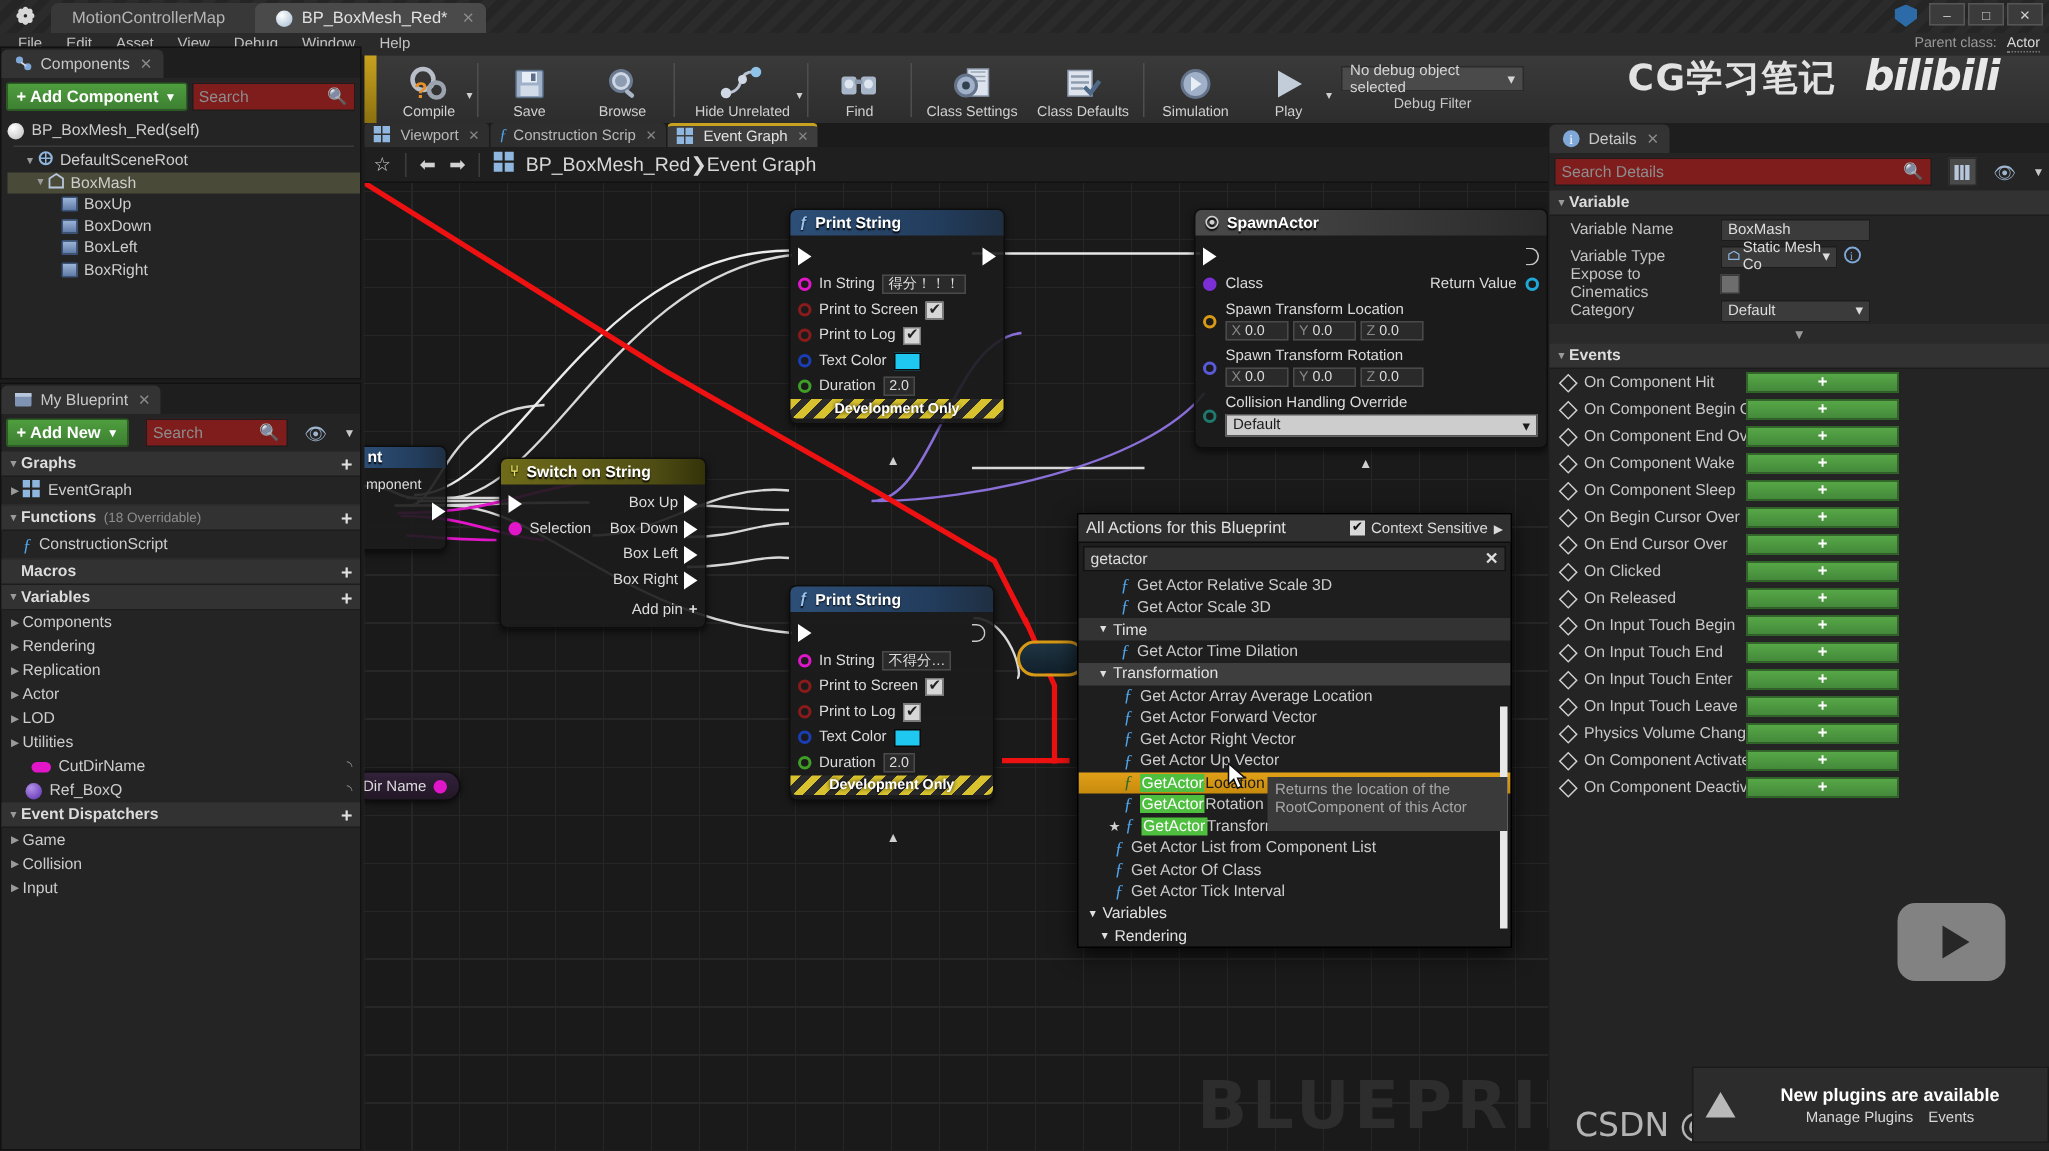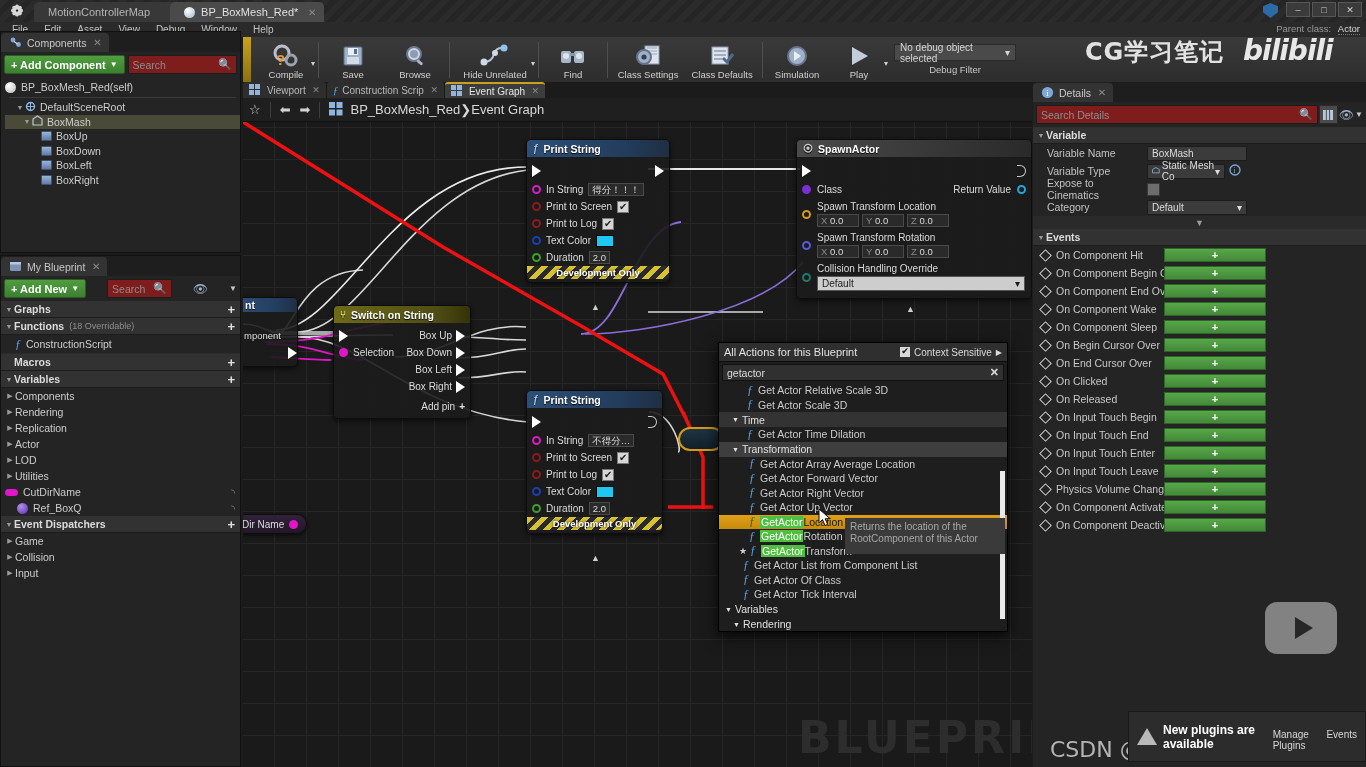--- a/index.html
+++ b/index.html
@@ -558,37 +558,49 @@
         <span class="ptico">
           <svg width="13" height="13" viewBox="0 0 13 13">
               <rect x="1" y="2" width="11" height="9" rx="1" fill="#7f94b5"></rect>
               <rect x="1" y="2" width="11" height="2.5" fill="#b8c7dc"></rect>
             </svg>
         </span>
         <span>My Blueprint</span>
         <span class="xs">✕</span>
       </div>
     </div>
-    <div style="display:flex;gap:21px;padding:3px;align-items:center">
+    <div style="display:flex;gap:11px;padding:3px;align-items:center">
       <div class="greenbtn">
         <span>+ Add New</span>
         <span style="margin-left:4px;font-size:8px">▼</span>
       </div>
       <div class="searchbox">
         <span>Search</span>
         <span class="mag">🔍</span>
       </div>
       <span style="color:#9fb6d0;font-size:12px">👁</span>
       <span style="font-size:8px;color:#c8c8c8">▼</span>
     </div>
 
     <div class="sect-hdr">
       <span class="arrw">▼</span>
       <span>Graphs</span>
       <span class="plus">+</span>
+    </div>
+    <div class="sub-row">
+      <span class="arrw">▶</span>
+      <span style="margin-right:5px">
+        <svg width="12" height="12" viewBox="0 0 12 12">
+            <rect x="0" y="0" width="5" height="5" fill="#8fb6de"></rect>
+            <rect x="6.5" y="0" width="5" height="5" fill="#8fb6de"></rect>
+            <rect x="0" y="6.5" width="5" height="5" fill="#8fb6de"></rect>
+            <rect x="6.5" y="6.5" width="5" height="5" fill="#8fb6de"></rect>
+          </svg>
+      </span>
+      <span>EventGraph</span>
     </div>
 
     <div class="sect-hdr">
       <span class="arrw">▼</span>
       <span>Functions</span>
       <span style="margin-left:5px;font-weight:normal;color:#8e8e8e;font-size:9px">(18 Overridable)</span>
       <span class="plus">+</span>
     </div>
     <div class="sub-row" style="padding-left:14px">
       <span class="fx">ƒ</span>
@@ -623,21 +635,21 @@
       <span>Actor</span>
     </div>
     <div class="sub-row" style="height:16px;border:none">
       <span class="arrw">▶</span>
       <span>LOD</span>
     </div>
     <div class="sub-row" style="height:16px;border:none">
       <span class="arrw">▶</span>
       <span>Utilities</span>
     </div>
-    <div class="sub-row" style="height:16px;border:none;padding-left:4px">
+    <div class="sub-row" style="height:16px;border:none;padding-left:20px">
       <span class="pill" style="background:#e016c8"></span>
       <span>CutDirName</span>
       <span style="margin-left:auto;margin-right:5px;color:#8a8a8a;font-size:10px">◝</span>
     </div>
     <div class="sub-row" style="height:16px;border:none;padding-left:16px">
       <span style="width:11px;height:11px;border-radius:50%;background:radial-gradient(circle at 35% 30%,#b28fe8,#5a2db0);margin-right:5px"></span>
       <span>Ref_BoxQ</span>
       <span style="margin-left:auto;margin-right:5px;color:#8a8a8a;font-size:10px">◝</span>
     </div>
 
@@ -740,21 +752,21 @@
     </svg>
 
     <svg class="redline" width="789" height="645" style="left:0;top:0">
       <path d="M 0 0 L 200 125 L 340 205 L 420 252 L 442 295" stroke="#ee1111" stroke-width="3.5" fill="none"></path>
       <path d="M 440 290 L 460 335 L 460 387" stroke="#ee1111" stroke-width="3.5" fill="none"></path>
       <path d="M 425 385 L 470 385" stroke="#ee1111" stroke-width="3.5" fill="none"></path>
     </svg>
 
     <div class="node" style="left:-5px;top:175px;width:60px;height:70px;">
       <div class="node-hdr hdr-fn" style="height:14px">nt</div>
-      <div class="node-body" style="padding-top:15px">
+      <div class="node-body" style="padding-top:3px">
         <div class="prow" style="font-size:9.5px">mponent</div>
         <div class="prow" style="justify-content:flex-end;padding-right:0">
           <span class="exec-out"></span>
         </div>
       </div>
     </div>
 
     <div class="varnode magenta" style="left:-8px;top:392px;width:72px;">
       <span>Dir Name</span>
       <span class="pin pin-str" style="background:#e016c8;margin-left:5px"></span>
@@ -1050,21 +1062,21 @@
         <span class="ptico">
           <svg width="13" height="13" viewBox="0 0 13 13">
               <circle cx="6.5" cy="6.5" r="5.6" fill="#7fa8d8"></circle>
               <text x="5.2" y="10" font-size="9" fill="#fff" font-family="Liberation Serif">i</text>
             </svg>
         </span>
         <span>Details</span>
         <span class="xs">✕</span>
       </div>
     </div>
-    <div style="display:flex;gap:1px;padding:3px;align-items:center">
+    <div style="display:flex;gap:11px;padding:3px;align-items:center">
       <div class="searchbox">
         <span>Search Details</span>
         <span class="mag">🔍</span>
       </div>
       <div style="width:19px;height:19px;background:#4a4a4a;border:1px solid #2a2a2a;display:flex;align-items:center;justify-content:center">
         <svg width="12" height="12" viewBox="0 0 12 12">
             <rect x="1" y="1" width="10" height="10" fill="#b8c7dc"></rect>
             <path d="M4.3 1v10M7.6 1v10" stroke="#4a4a4a"></path>
           </svg>
       </div>
@@ -1197,21 +1209,21 @@
           <span class="ev-name">On Component Deactiva</span>
           <span class="ev-plus">+</span>
         </div>
     </div>
   </div>
 
   <div class="yt"></div>
 
   <div class="notif">
     <div class="warn-tri"></div>
-    <div style="display:flex;flex-direction:row;align-items:flex-end;flex:1">
+    <div style="display:flex;flex-direction:column;align-items:center;flex:1">
       <div class="notif-title">New plugins are available</div>
       <div class="notif-btns">
         <span class="notif-btn">Manage Plugins</span>
         <span class="notif-btn">Events</span>
       </div>
     </div>
   </div>
 
   <div class="csdn">CSDN @这个软件需要设计一下</div>
 

